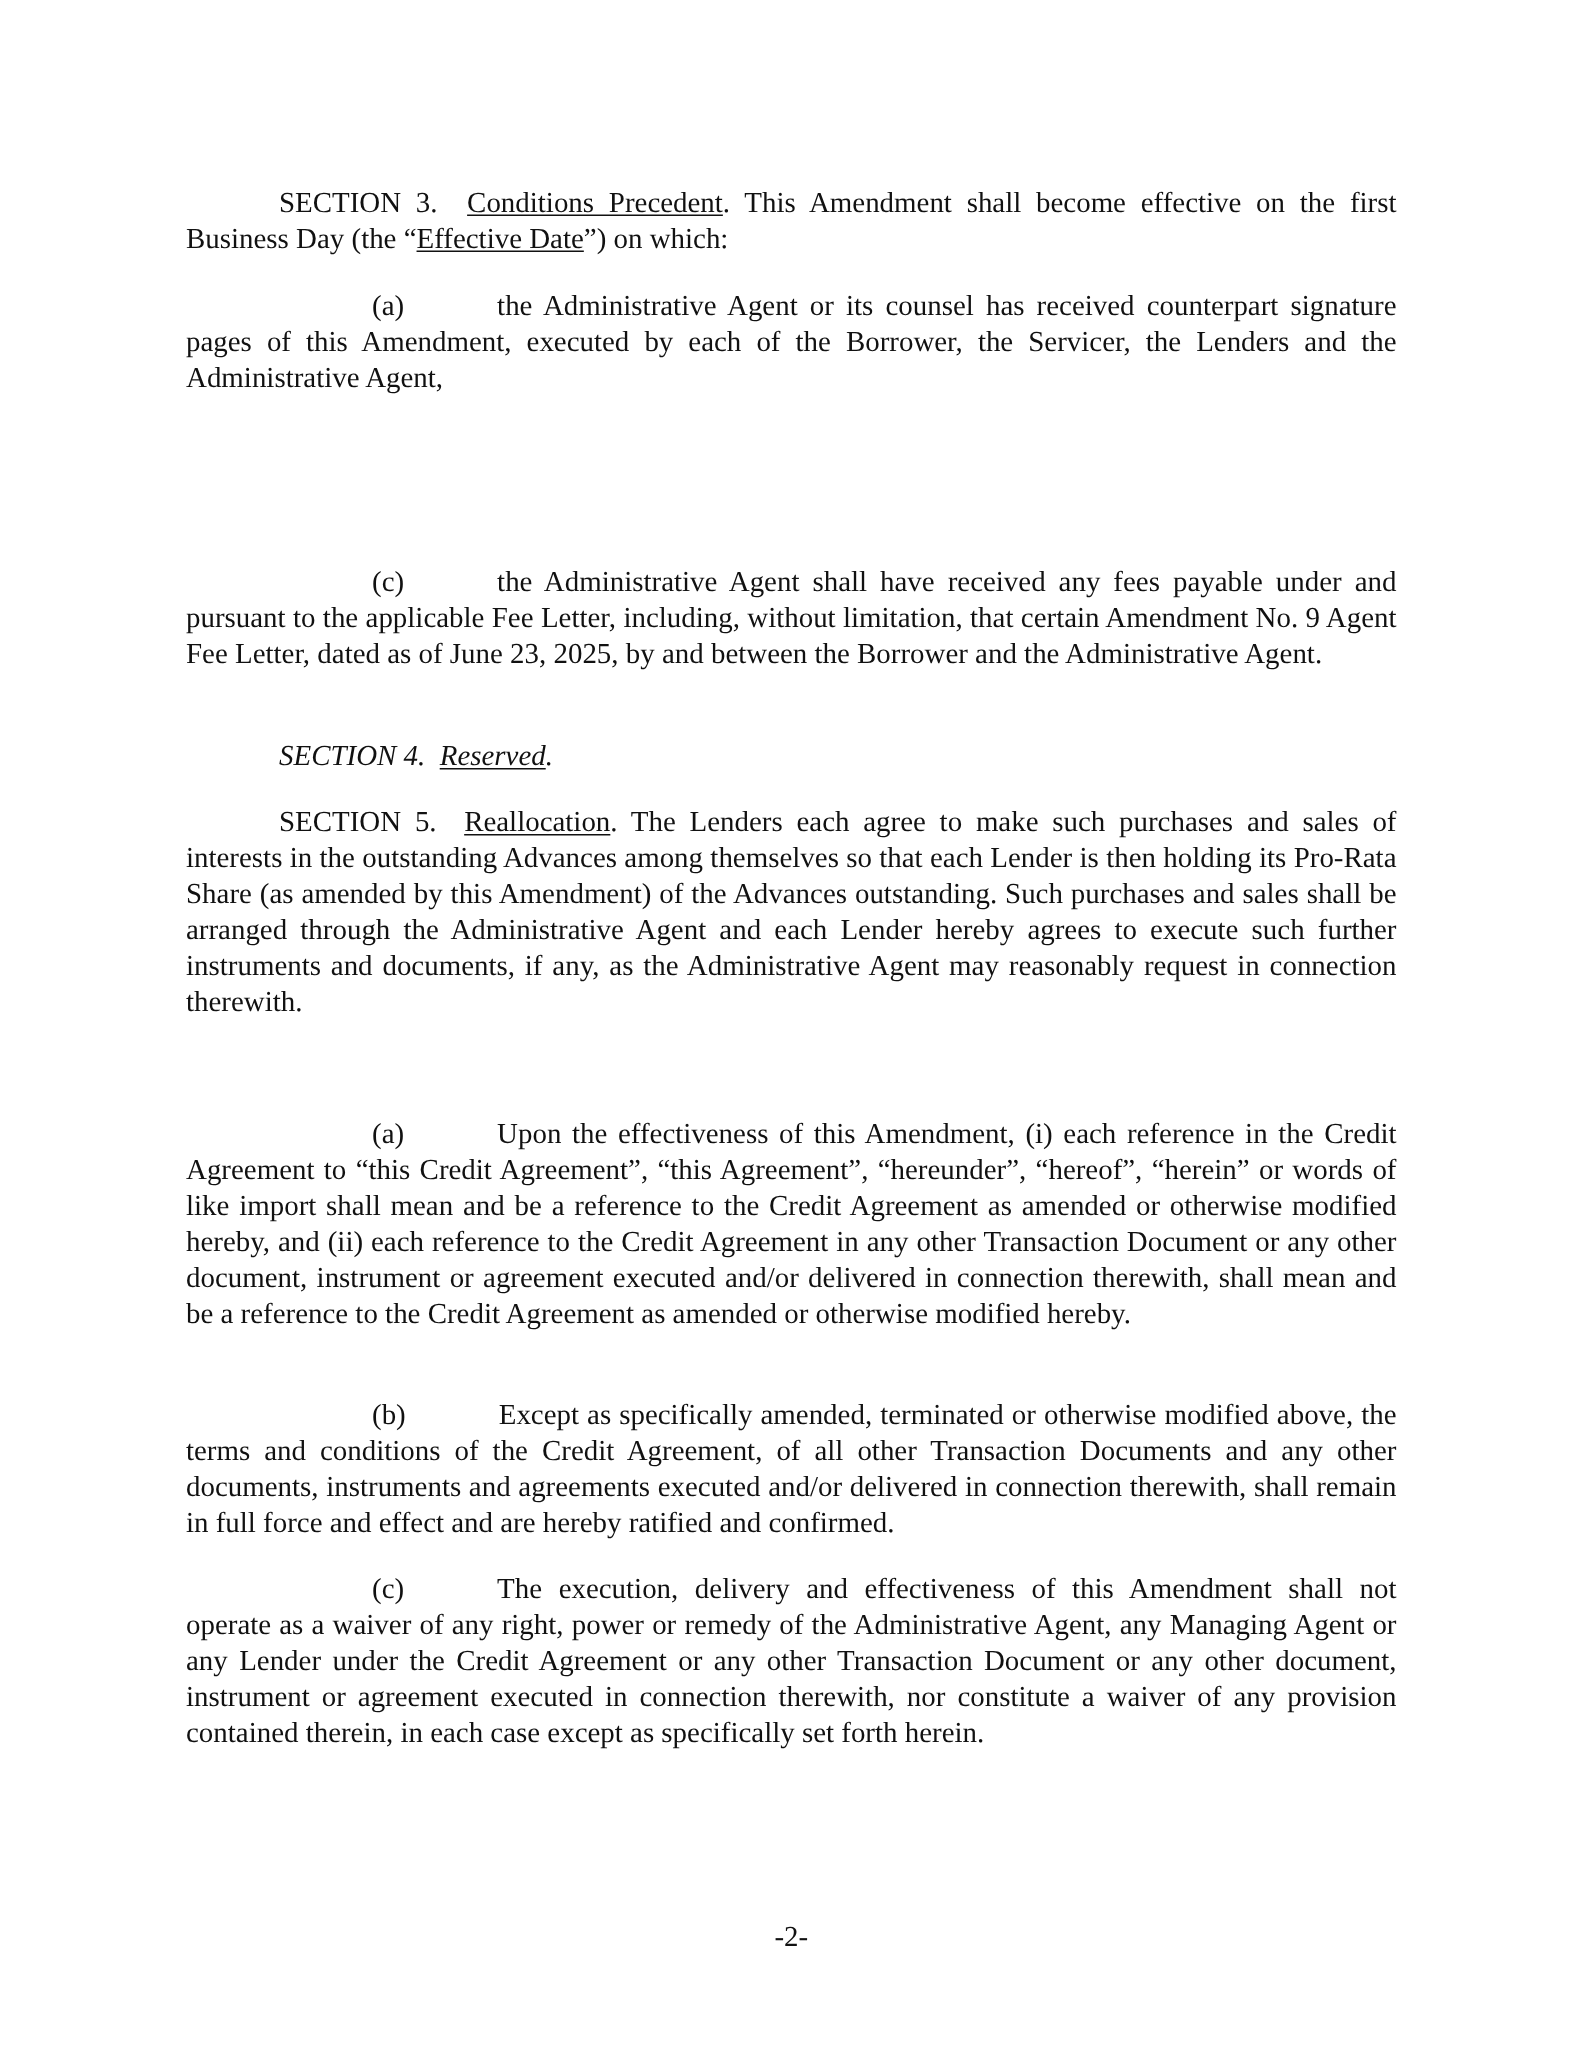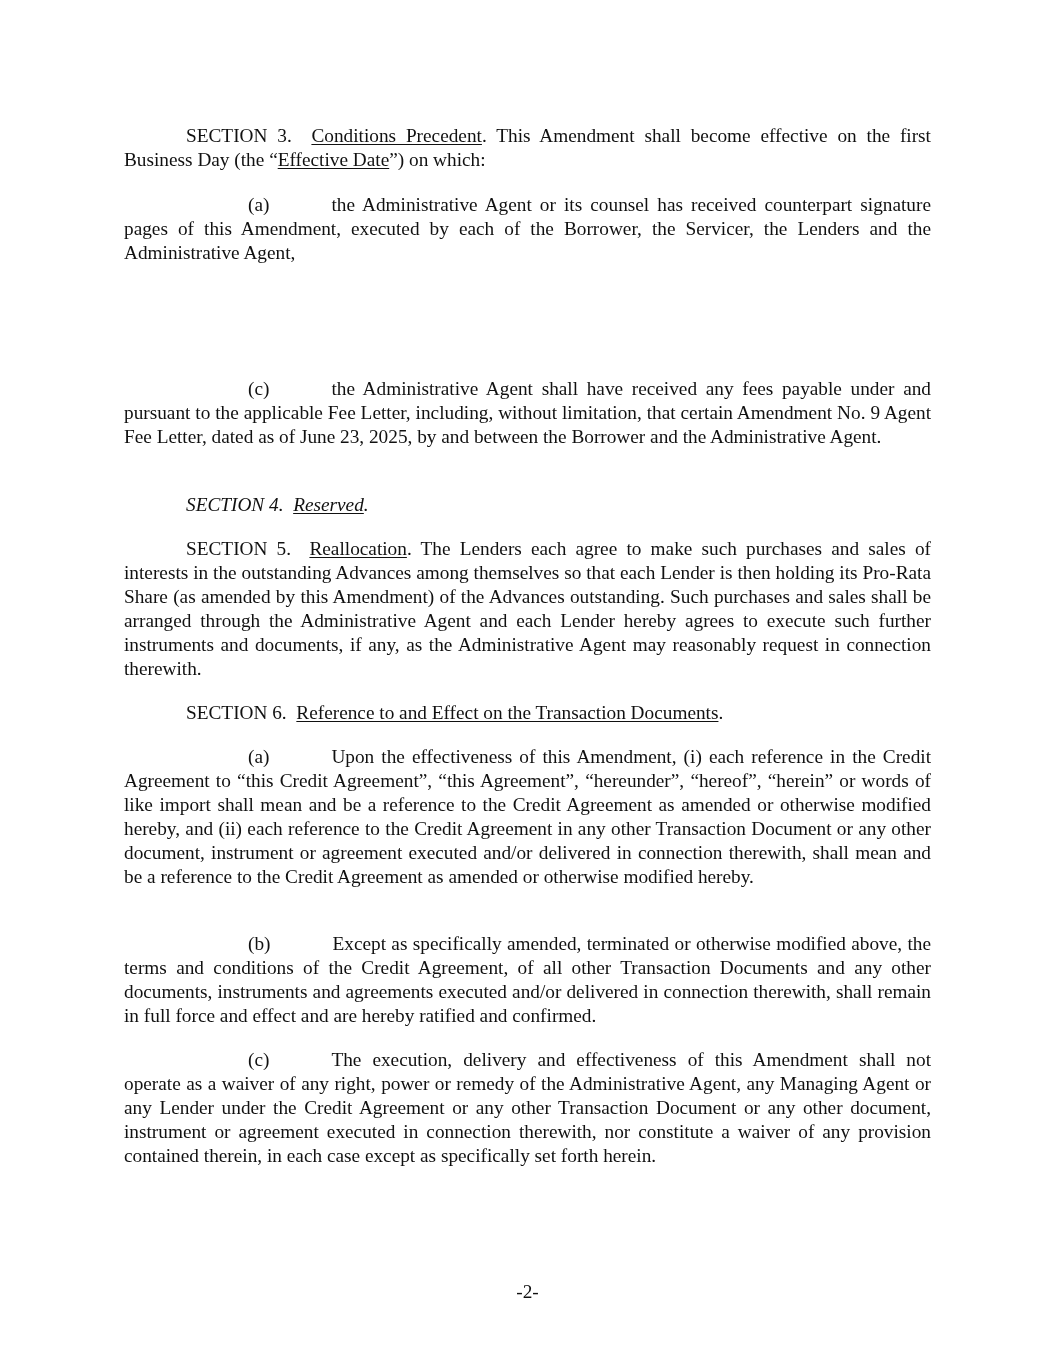--- a/index.html
+++ b/index.html
@@ -32,21 +32,20 @@
 
   <p class="para indent2" style="top:193px;font-family:Liberation Serif, serif;"><span>(a)</span><span class="tab"></span><span>the Administrative Agent or its counsel has received counterpart signature pages of this Amendment, executed by each of the Borrower, the Servicer, the Lenders and the Administrative Agent,</span></p>
 
 
   <p class="para indent2" style="top:377px;"><span>(c)</span><span class="tab"></span><span>the Administrative Agent shall have received any fees payable under and pursuant to the applicable Fee Letter, including, without limitation, that certain Amendment No. 9 Agent Fee Letter, dated as of June 23, 2025, by and between the Borrower and the Administrative Agent.</span></p>
 
   <p class="para indent1" style="top:493px;font-style:italic;"><span>SECTION 4.</span>&nbsp;&nbsp;<span class="u">Reserved</span><span>.</span></p>
 
   <p class="para indent1" style="top:537px;"><span>SECTION 5.</span>&nbsp;&nbsp;<span class="u">Reallocation</span><span>.  The Lenders each agree to make such purchases and sales of interests in the outstanding Advances among themselves so that each Lender is then holding its Pro-Rata Share (as amended by this Amendment) of the Advances outstanding.  Such purchases and sales shall be arranged through the Administrative Agent and each Lender hereby agrees to execute such further instruments and documents, if any, as the Administrative Agent may reasonably request in connection therewith.</span></p>
 
-  <p class="para indent1" style="top:701px;"><span>SECTION 6.</span>&nbsp;&nbsp;<span class="u">Reference to and Effect on the Transaction Documents</span><span>.</span></p>
 
   <p class="para indent2" style="top:745px;"><span>(a)</span><span class="tab"></span><span>Upon the effectiveness of this Amendment, (i) each reference in the Credit Agreement to “this Credit Agreement”, “this Agreement”, “hereunder”, “hereof”, “herein” or words of like import shall mean and be a reference to the Credit Agreement as amended or otherwise modified hereby, and (ii) each reference to the Credit Agreement in any other Transaction Document or any other document, instrument or agreement executed and/or delivered in connection therewith, shall mean and be a reference to the Credit Agreement as amended or otherwise modified hereby.</span></p>
 
   <p class="para indent2" style="top:932px;"><span>(b)</span><span class="tab"></span><span>Except as specifically amended, terminated or otherwise modified above, the terms and conditions of the Credit Agreement, of all other Transaction Documents and any other documents, instruments and agreements executed and/or delivered in connection therewith, shall remain in full force and effect and are hereby ratified and confirmed.</span></p>
 
   <p class="para indent2" style="top:1048px;"><span>(c)</span><span class="tab"></span><span>The execution, delivery and effectiveness of this Amendment shall not operate as a waiver of any right, power or remedy of the Administrative Agent, any Managing Agent or any Lender under the Credit Agreement or any other Transaction Document or any other document, instrument or agreement executed in connection therewith, nor constitute a waiver of any provision contained therein, in each case except as specifically set forth herein.</span></p>
 
 
   <div class="page-number">-2-</div>
 </div>

